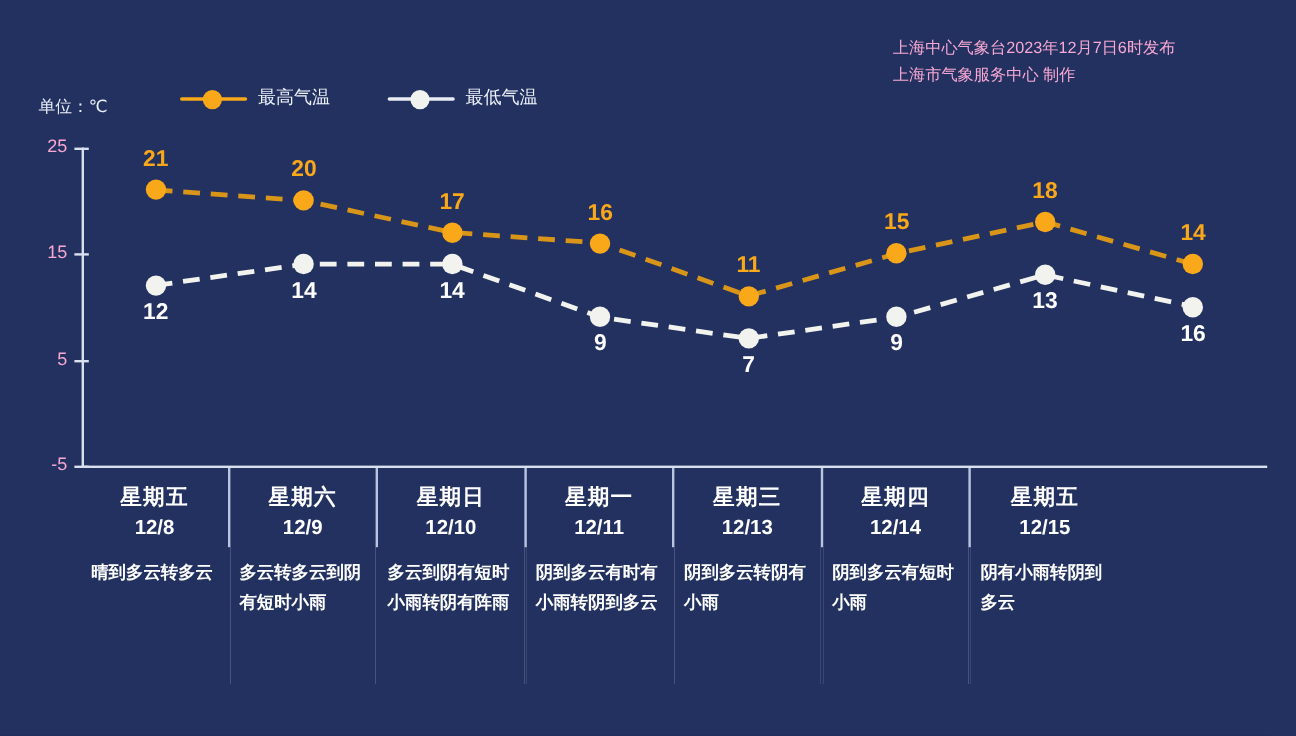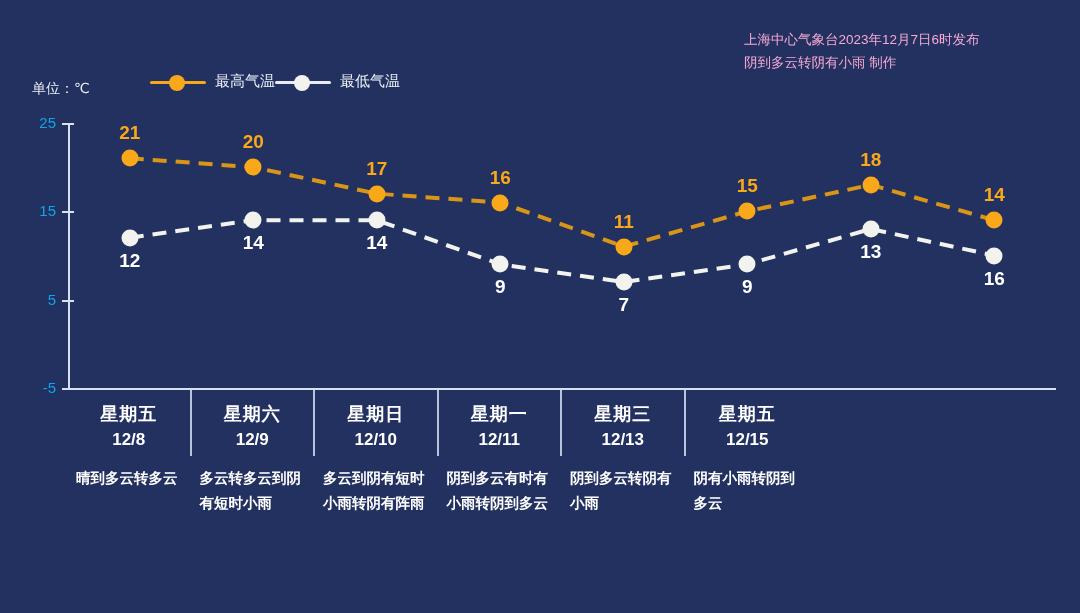--- a/index.html
+++ b/index.html
@@ -48,20 +48,21 @@
     top: 80px;
     color: #e9eef8;
     font-size: 14px;
   }
   .legend {
     position: absolute;
     left: 150px;
     top: 72px;
     display: flex;
     align-items: center;
+    gap: 48px;
   }
   .legend-item {
     display: flex;
     align-items: center;
     gap: 9px;
   }
   .legend-swatch {
     position: relative;
     width: 56px;
     height: 18px;
@@ -117,21 +118,21 @@
     left: 62px;
     width: 12px;
     height: 2px;
     background: #d9e0ee;
   }
   .tick-label {
     position: absolute;
     right: 1024px;
     width: 44px;
     text-align: right;
-    color: #0ea5e9;
+    color: #f9a8d4;
     font-size: 15px;
     transform: translateY(-9px);
   }
 
   
   .pt {
     position: absolute;
     border-radius: 50%;
     transform: translate(-50%, -50%);
   }
@@ -215,21 +216,21 @@
   }
 </style>
 </head>
 <body>
 
 <div id="page">
 
 
   <div class="issuer">
     <div>上海中心气象台2023年12月7日6时发布</div>
-    <div>阴到多云转阴有小雨 制作</div>
+    <div>上海市气象服务中心 制作</div>
   </div>
 
   <div class="unit-label">单位：℃</div>
 
   <div class="legend">
     <div class="legend-item">
       <span class="legend-swatch">
         <span class="bar" style="background:#f9a81a"></span>
         <span class="dot" style="background:#f9a81a"></span>
       </span>
@@ -322,20 +323,26 @@
         <div class="desc">阴到多云有时有小雨转阴到多云</div>
         <div class="divider-mask"></div>
       </div>
       <div class="daycol">
         <div class="dow">星期三</div>
         <div class="date">12/13</div>
         <div class="desc">阴到多云转阴有小雨</div>
         <div class="divider-mask"></div>
       </div>
       <div class="daycol">
+        <div class="dow">星期四</div>
+        <div class="date">12/14</div>
+        <div class="desc">阴到多云有短时小雨</div>
+        <div class="divider-mask"></div>
+      </div>
+      <div class="daycol">
         <div class="dow">星期五</div>
         <div class="date">12/15</div>
         <div class="desc">阴有小雨转阴到多云</div>
         <div class="divider-mask"></div>
       </div>
     </div>
 
 </div>
 
 </body></html>

